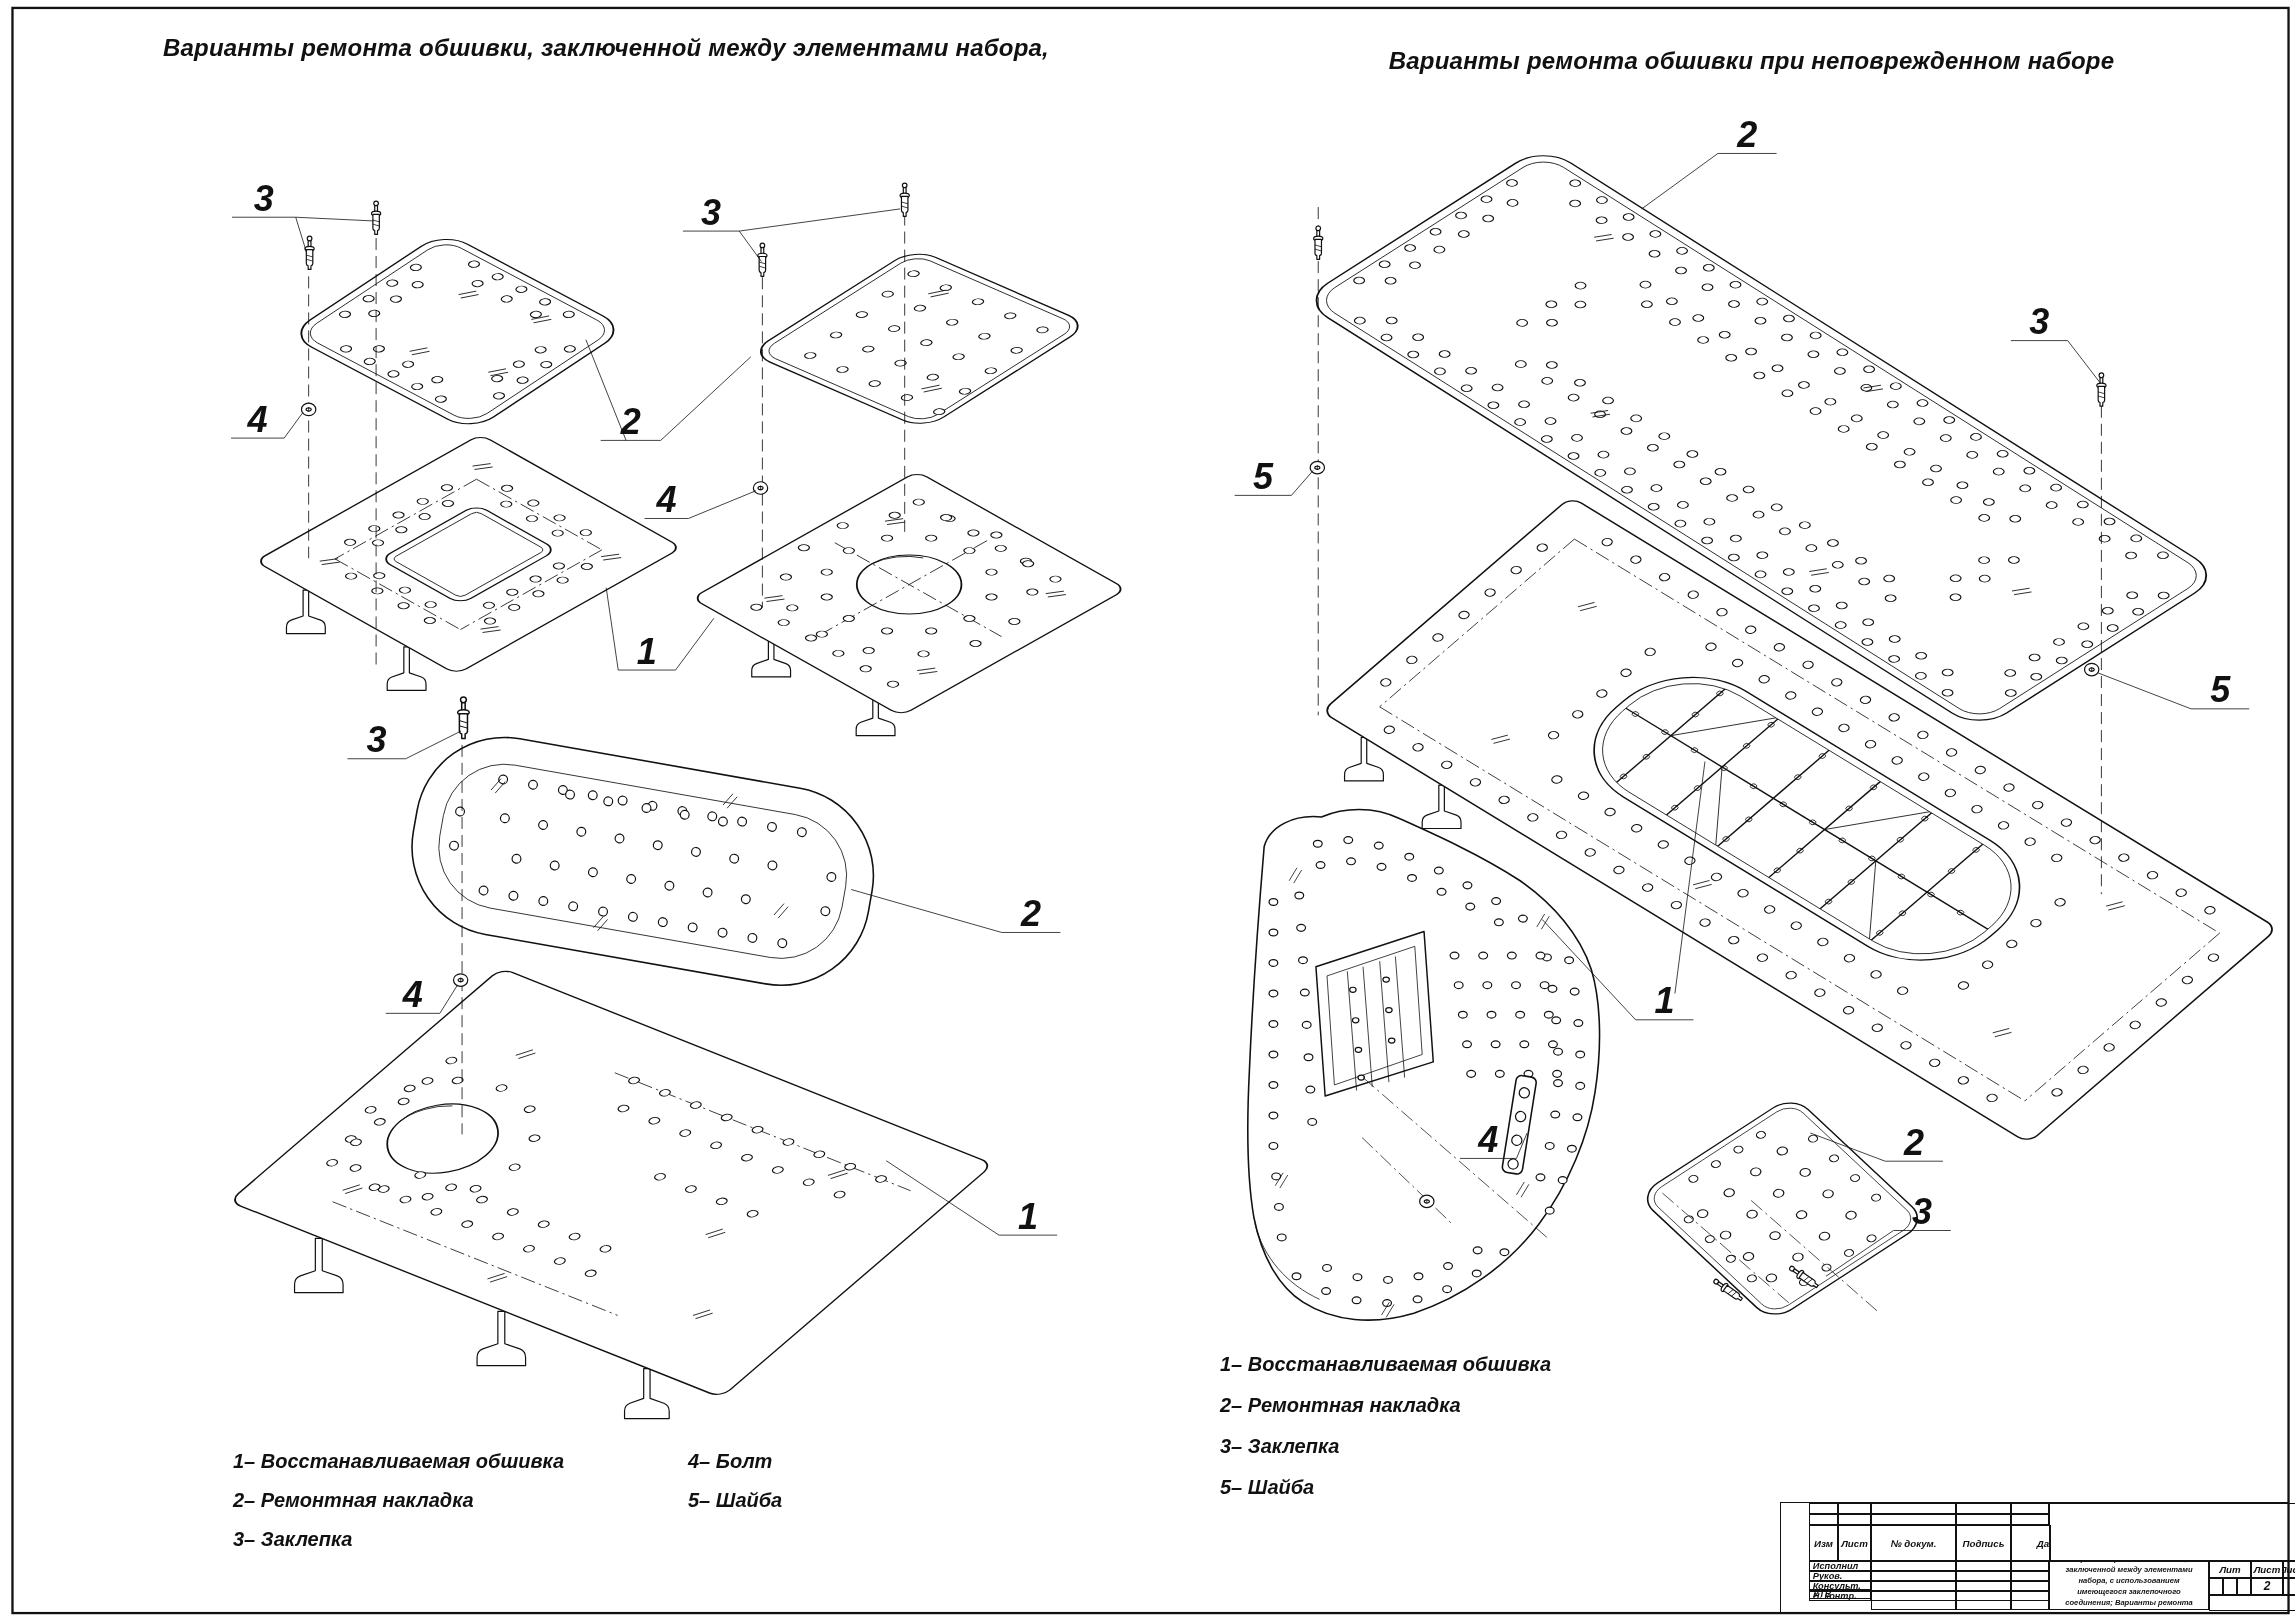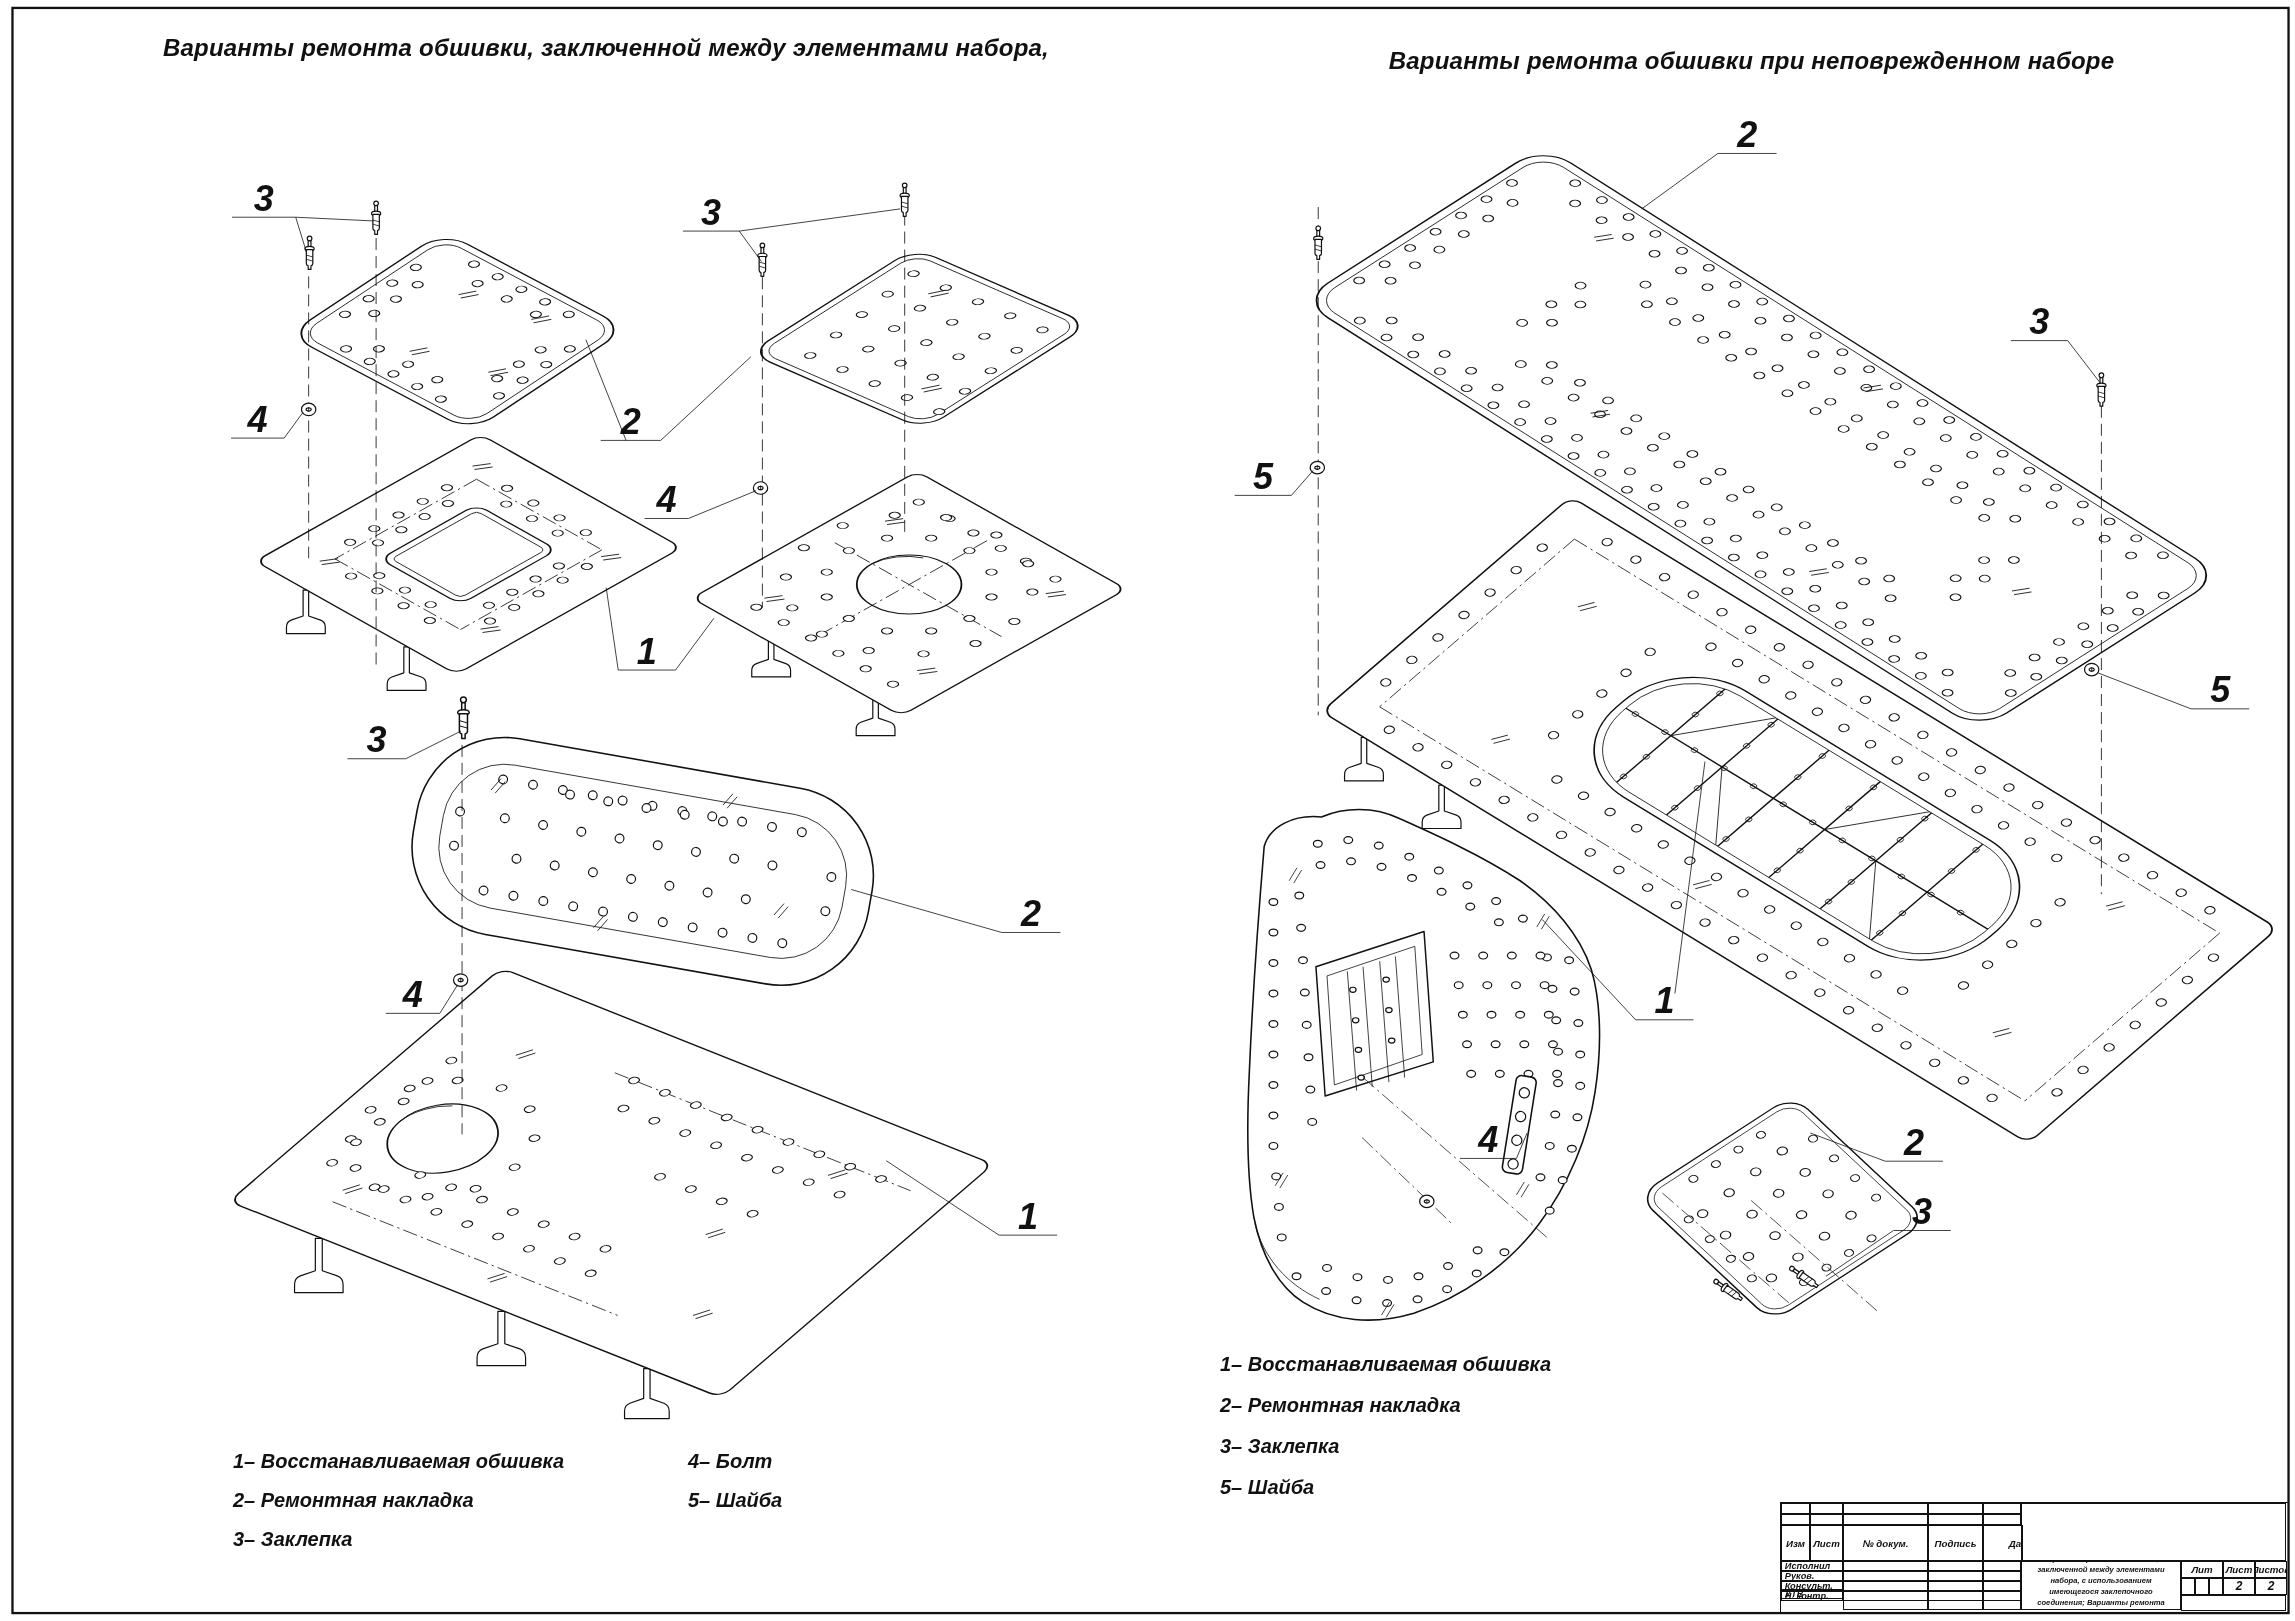--- a/index.html
+++ b/index.html
@@ -13,21 +13,21 @@
   .legend{position:absolute;font-style:italic;font-weight:700;font-size:20px;}
   .legend div{height:39px;line-height:39px;white-space:nowrap;}
   #legend-left-1{left:233px;top:1442px;}
   #legend-left-2{left:688px;top:1442px;}
   #legend-right{left:1220px;top:1344px;}
   #legend-right div{height:41px;line-height:41px;}
   
   .tb{position:absolute;left:1780px;top:1502px;width:509px;height:111px;
       border:1.8px solid #111;box-sizing:border-box;font-style:italic;font-weight:700;}
   .tb .c{position:absolute;border:0.9px solid #111;box-sizing:border-box;
-         display:flex;align-items:center;justify-content:center;overflow:hidden;}
+         display:flex;align-items:center;justify-content:center;overflow:hidden;margin-left:28px;}
   .tb .lbl{font-size:9.7px;}
   .tb .lbl-l{justify-content:flex-start;padding-left:2.8px;font-size:9.2px;}
   .tb .val{font-size:12px;}
   .tb .desc{font-size:7.6px;line-height:1.45;text-align:center;padding:1.8px 4.6px;}
   
   .lw4{stroke:#111;stroke-width:5;fill:none;}
   .lw3{stroke:#111;stroke-width:3.4;fill:#fff;stroke-linejoin:round;}
   .lw2{stroke:#111;stroke-width:2.6;fill:#fff;stroke-linejoin:round;}
   .ln{stroke:#111;stroke-width:3.2;fill:none;stroke-linejoin:round;}
   .thin{stroke:#111;stroke-width:1.7;fill:none;}

